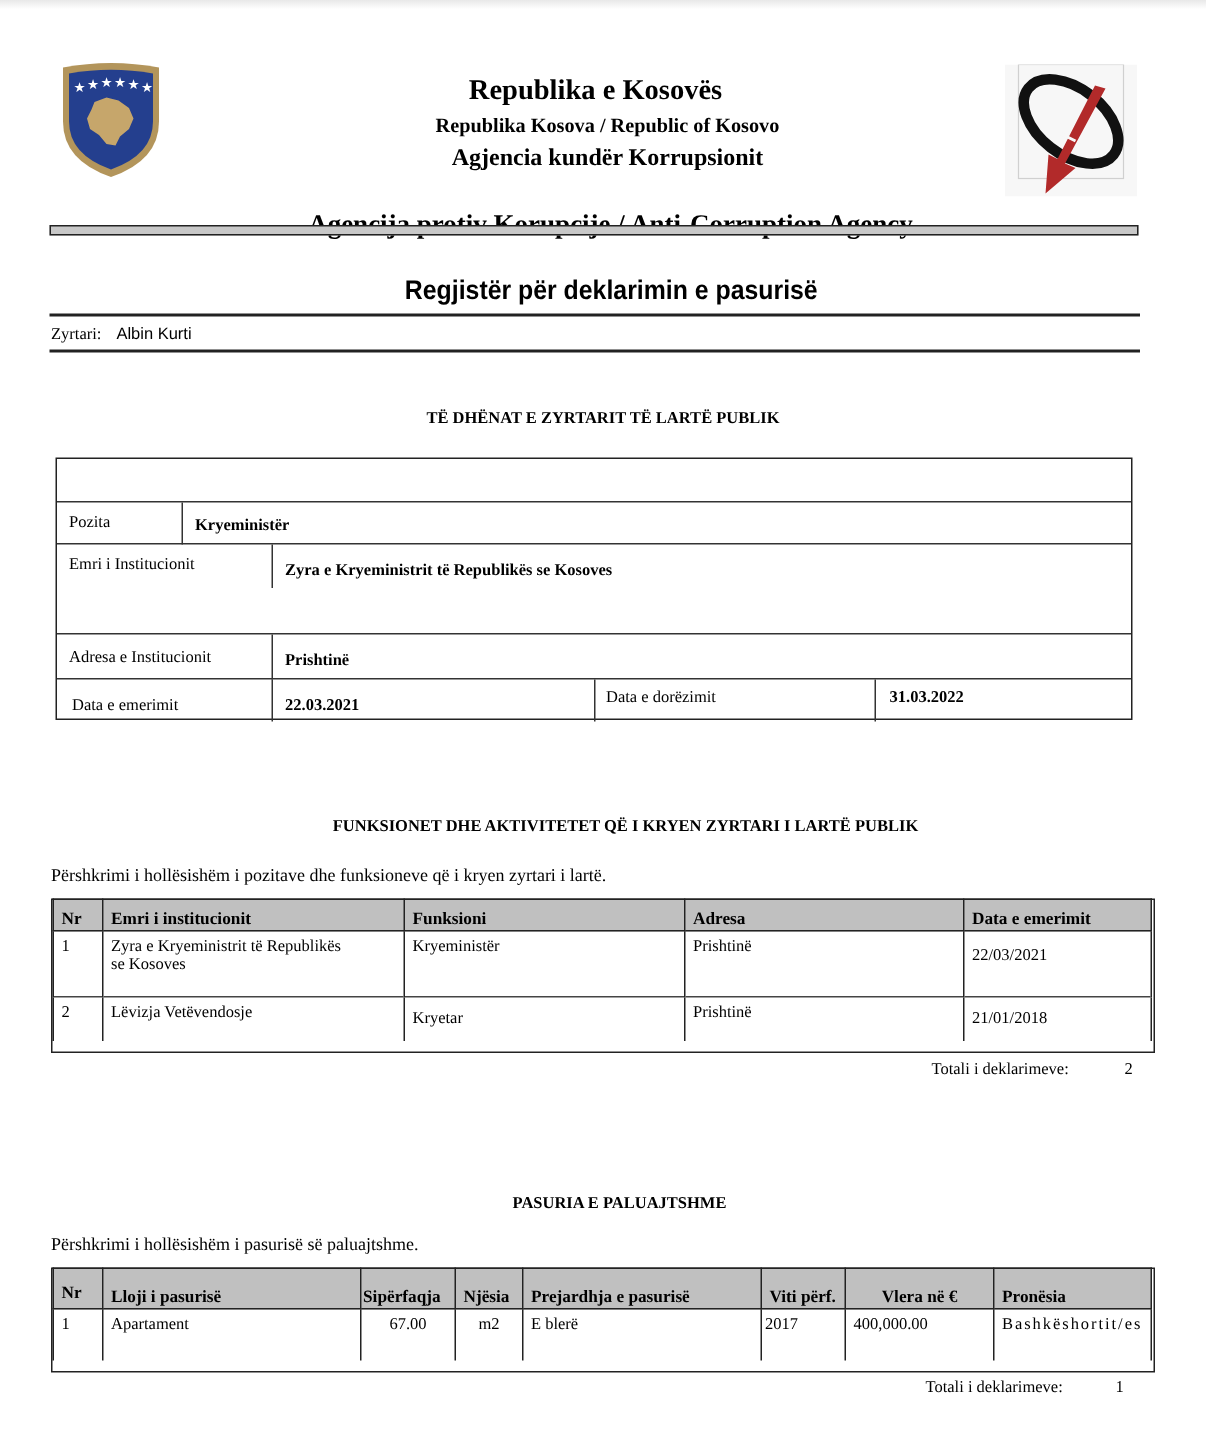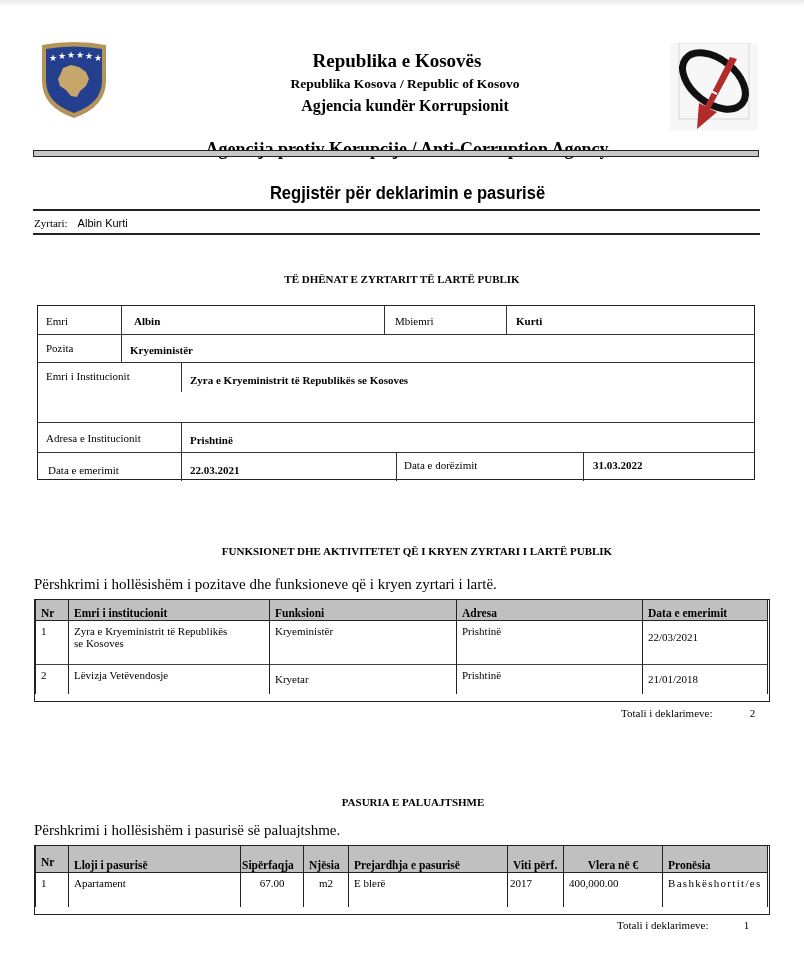--- a/index.html
+++ b/index.html
@@ -12,21 +12,21 @@
   .h-title2 { left:0; width:804px; top:76px; text-align:center; font-weight:bold; font-size:13.5px; padding-left:6px; box-sizing:border-box; }
   .h-title3 { left:0; width:804px; top:97px; text-align:center; font-weight:bold; font-size:16px; padding-left:6px; box-sizing:border-box; }
   .h-title4 { left:0; width:804px; top:139px; text-align:center; font-weight:bold; font-size:18px; padding-left:10px; box-sizing:border-box; }
   .hbar { left:33px; top:150px; width:724px; height:5px; background:#c8c8c8; border:1px solid #222; }
   .reg-title { left:0; width:804px; top:183px; text-align:center; font-family:"Liberation Sans", sans-serif; font-weight:bold; font-size:18px; transform:scaleX(0.92); padding-left:12px; box-sizing:border-box; }
   .rule1 { left:33px; top:209px; width:727px; height:0; border-top:2px solid #222; }
   .rule2 { left:33px; top:233px; width:727px; height:0; border-top:2px solid #222; }
   .zyrtari { left:34px; top:217px; font-family:"Liberation Sans", sans-serif; font-size:11px; }
   .zyrtari .lbl { font-family:"Liberation Serif", serif; font-size:11px; margin-right:10px; }
   .sec-title { left:0; width:804px; text-align:center; font-weight:bold; font-size:11px; }
-  .desc { left:34px; font-size:15px; }
+  .desc { left:34px; font-size:12px; }
   
   .info { left:37px; top:305px; width:718px; height:175px; border:1.5px solid #222; box-sizing:border-box; }
   .info .row { position:absolute; left:0; width:100%; border-top:1px solid #333; }
   .info .cell { position:absolute; top:0; height:100%; font-size:11px; }
   .info .vline { position:absolute; top:0; height:100%; border-left:1px solid #333; }
   .info .bold { font-weight:bold; }
   
   table.tbl { position:absolute; border-collapse:collapse; font-size:11px; }
   table.tbl th { background:#c0c0c0; font-weight:bold; text-align:left; border:1.5px solid #222; padding:3px 5px 1px 5px; height:16px; vertical-align:bottom; font-size:11.5px; }
   table.tbl td { border-left:1.5px solid #222; border-right:1.5px solid #222; border-top:1.5px solid #444; vertical-align:top; padding:4px 5px; }
@@ -76,29 +76,20 @@
 <div class="abs rule1"></div>
 <div class="abs zyrtari">
   <span class="lbl">Zyrtari:</span><span>Albin Kurti</span>
 </div>
 <div class="abs rule2"></div>
 
 <div class="abs sec-title" style="top:273px;">TË DHËNAT E ZYRTARIT TË LARTË PUBLIK</div>
 
 <div class="abs info">
 
-  <div class="row" style="top:0; height:28px; border-top:none;">
-    <div class="cell" style="left:8px; top:9px;">Emri</div>
-    <div class="vline" style="left:83px;"></div>
-    <div class="cell bold" style="left:96px; top:9px;">Albin</div>
-    <div class="vline" style="left:346px;"></div>
-    <div class="cell" style="left:357px; top:9px;">Mbiemri</div>
-    <div class="vline" style="left:468px;"></div>
-    <div class="cell bold" style="left:478px; top:9px;">Kurti</div>
-  </div>
 
   <div class="row" style="top:28px; height:28px;">
     <div class="cell" style="left:8px; top:7px;">Pozita</div>
     <div class="vline" style="left:83px;"></div>
     <div class="cell bold" style="left:92px; top:9px;">Kryeministër</div>
   </div>
 
   <div class="row" style="top:56px; height:29px;">
     <div class="cell" style="left:8px; top:7px;">Emri i Institucionit</div>
     <div class="vline" style="left:143px;"></div>

